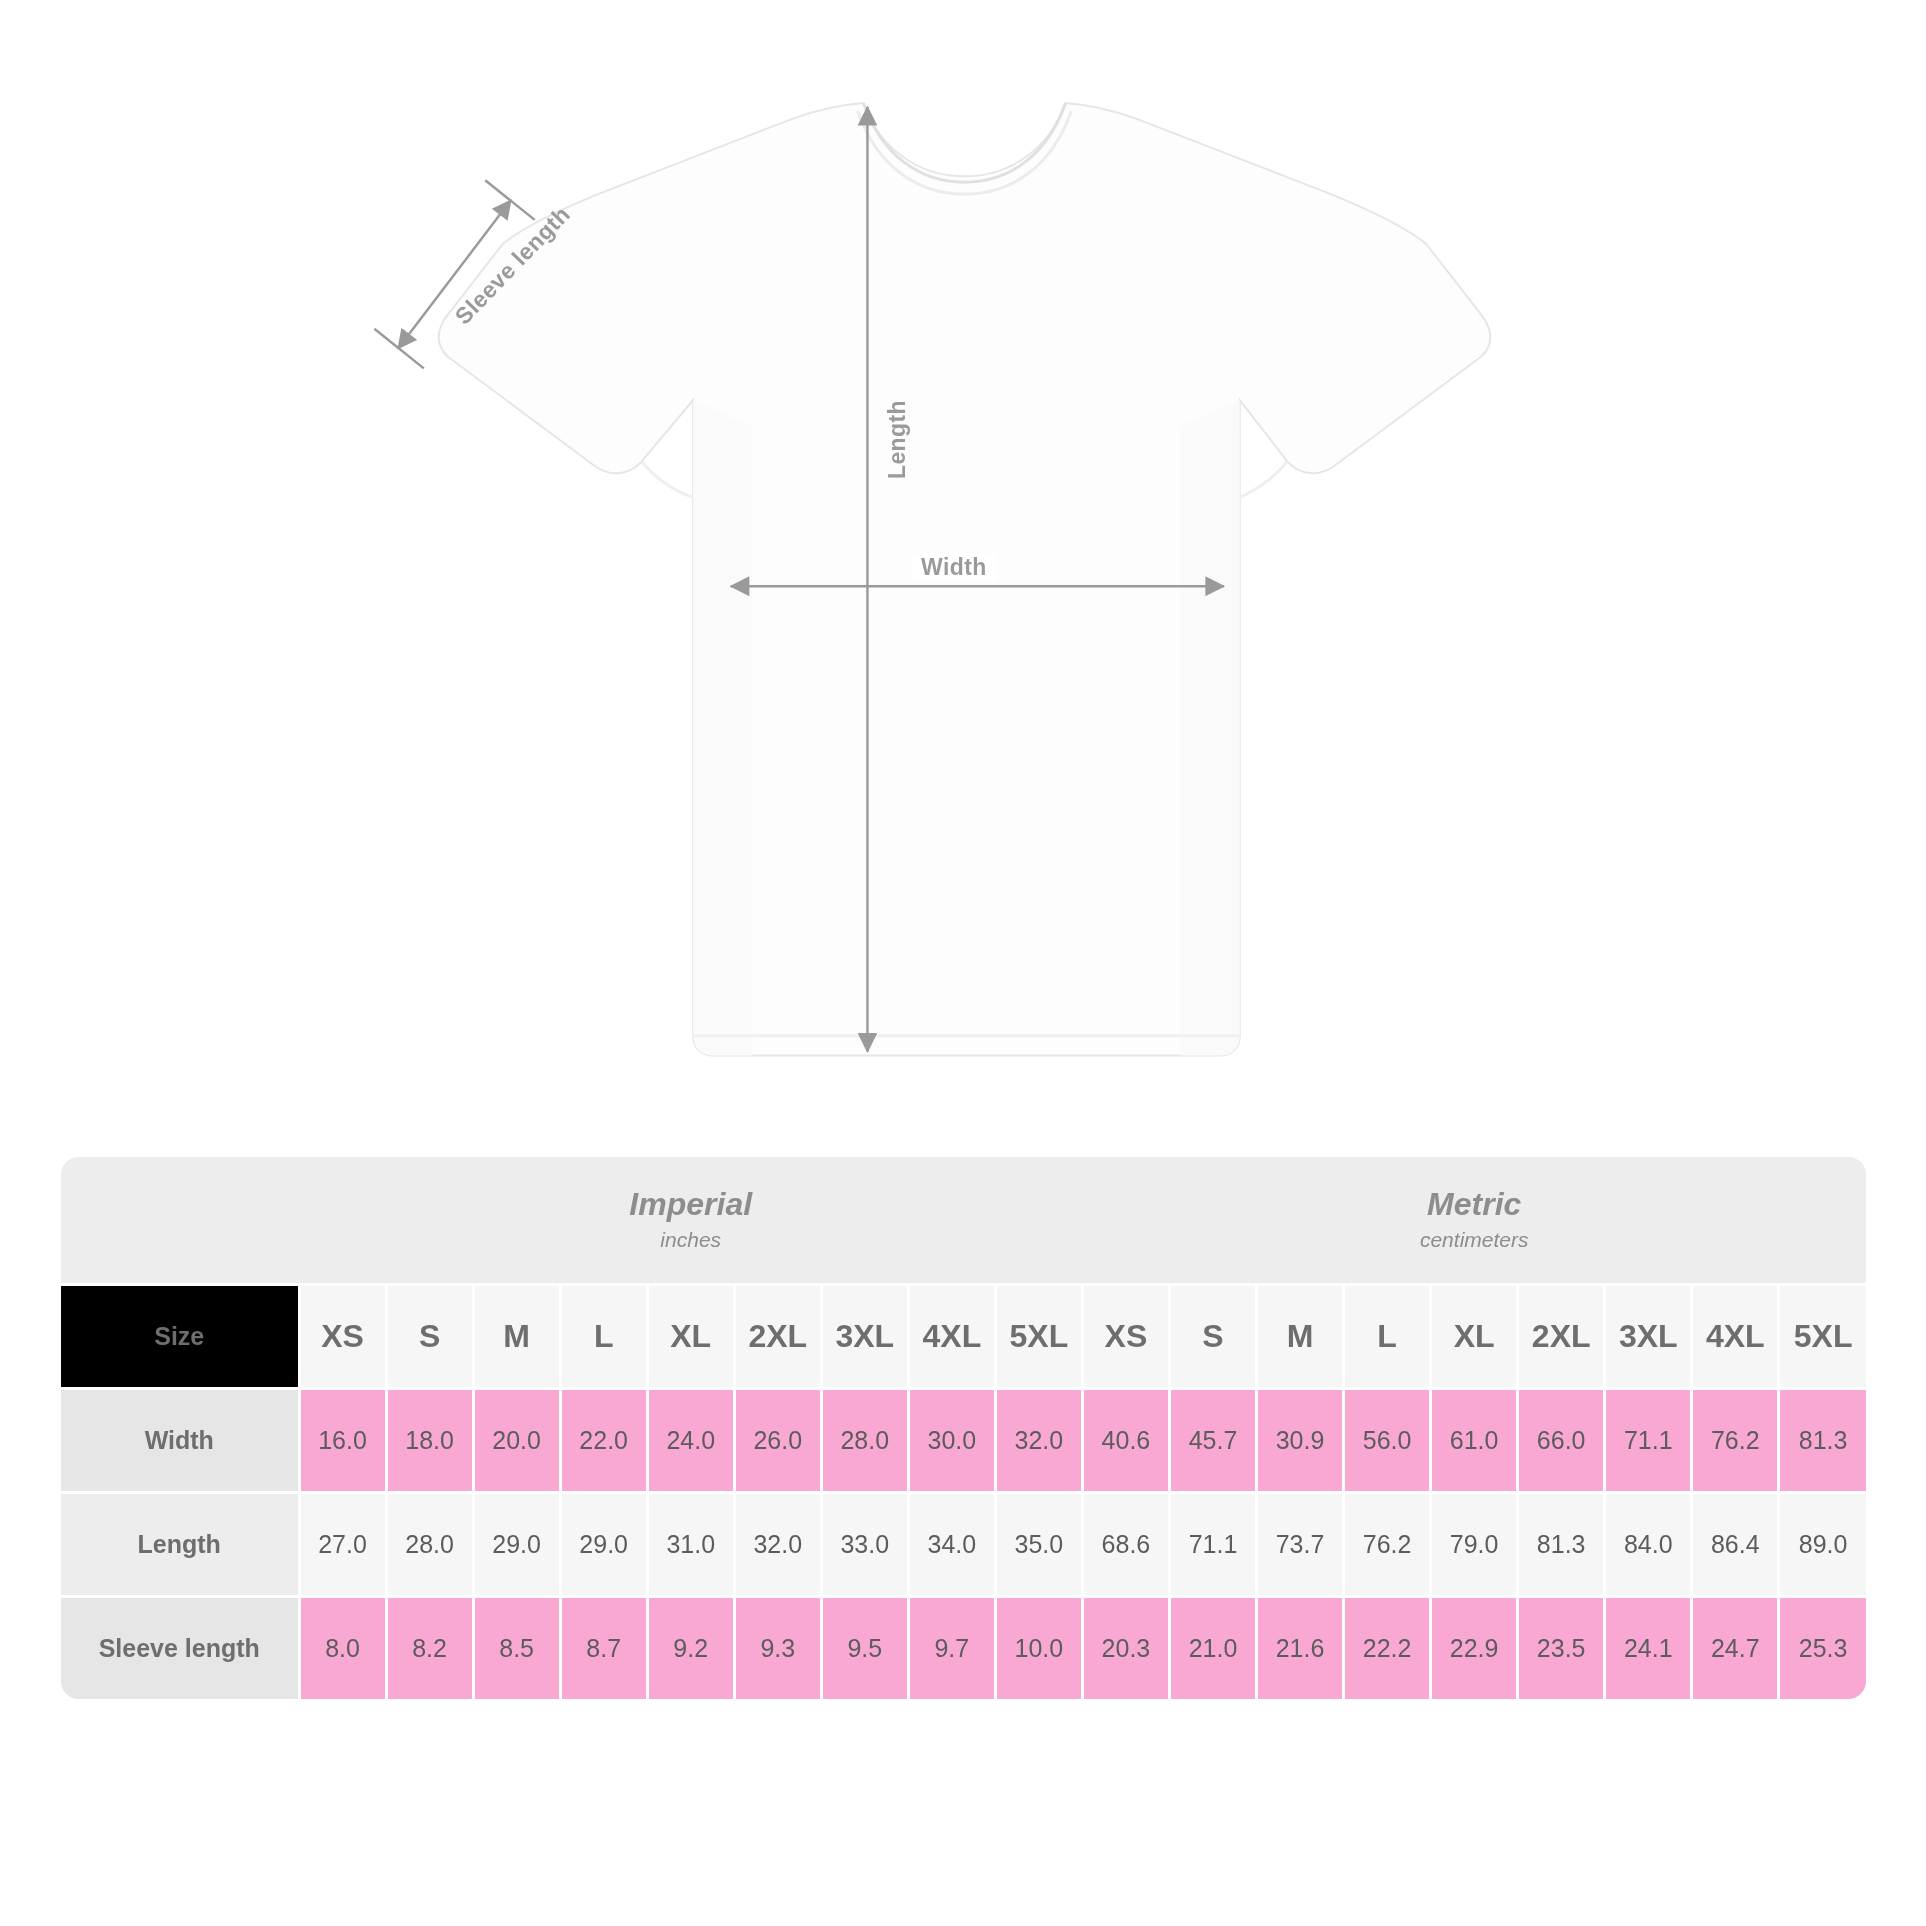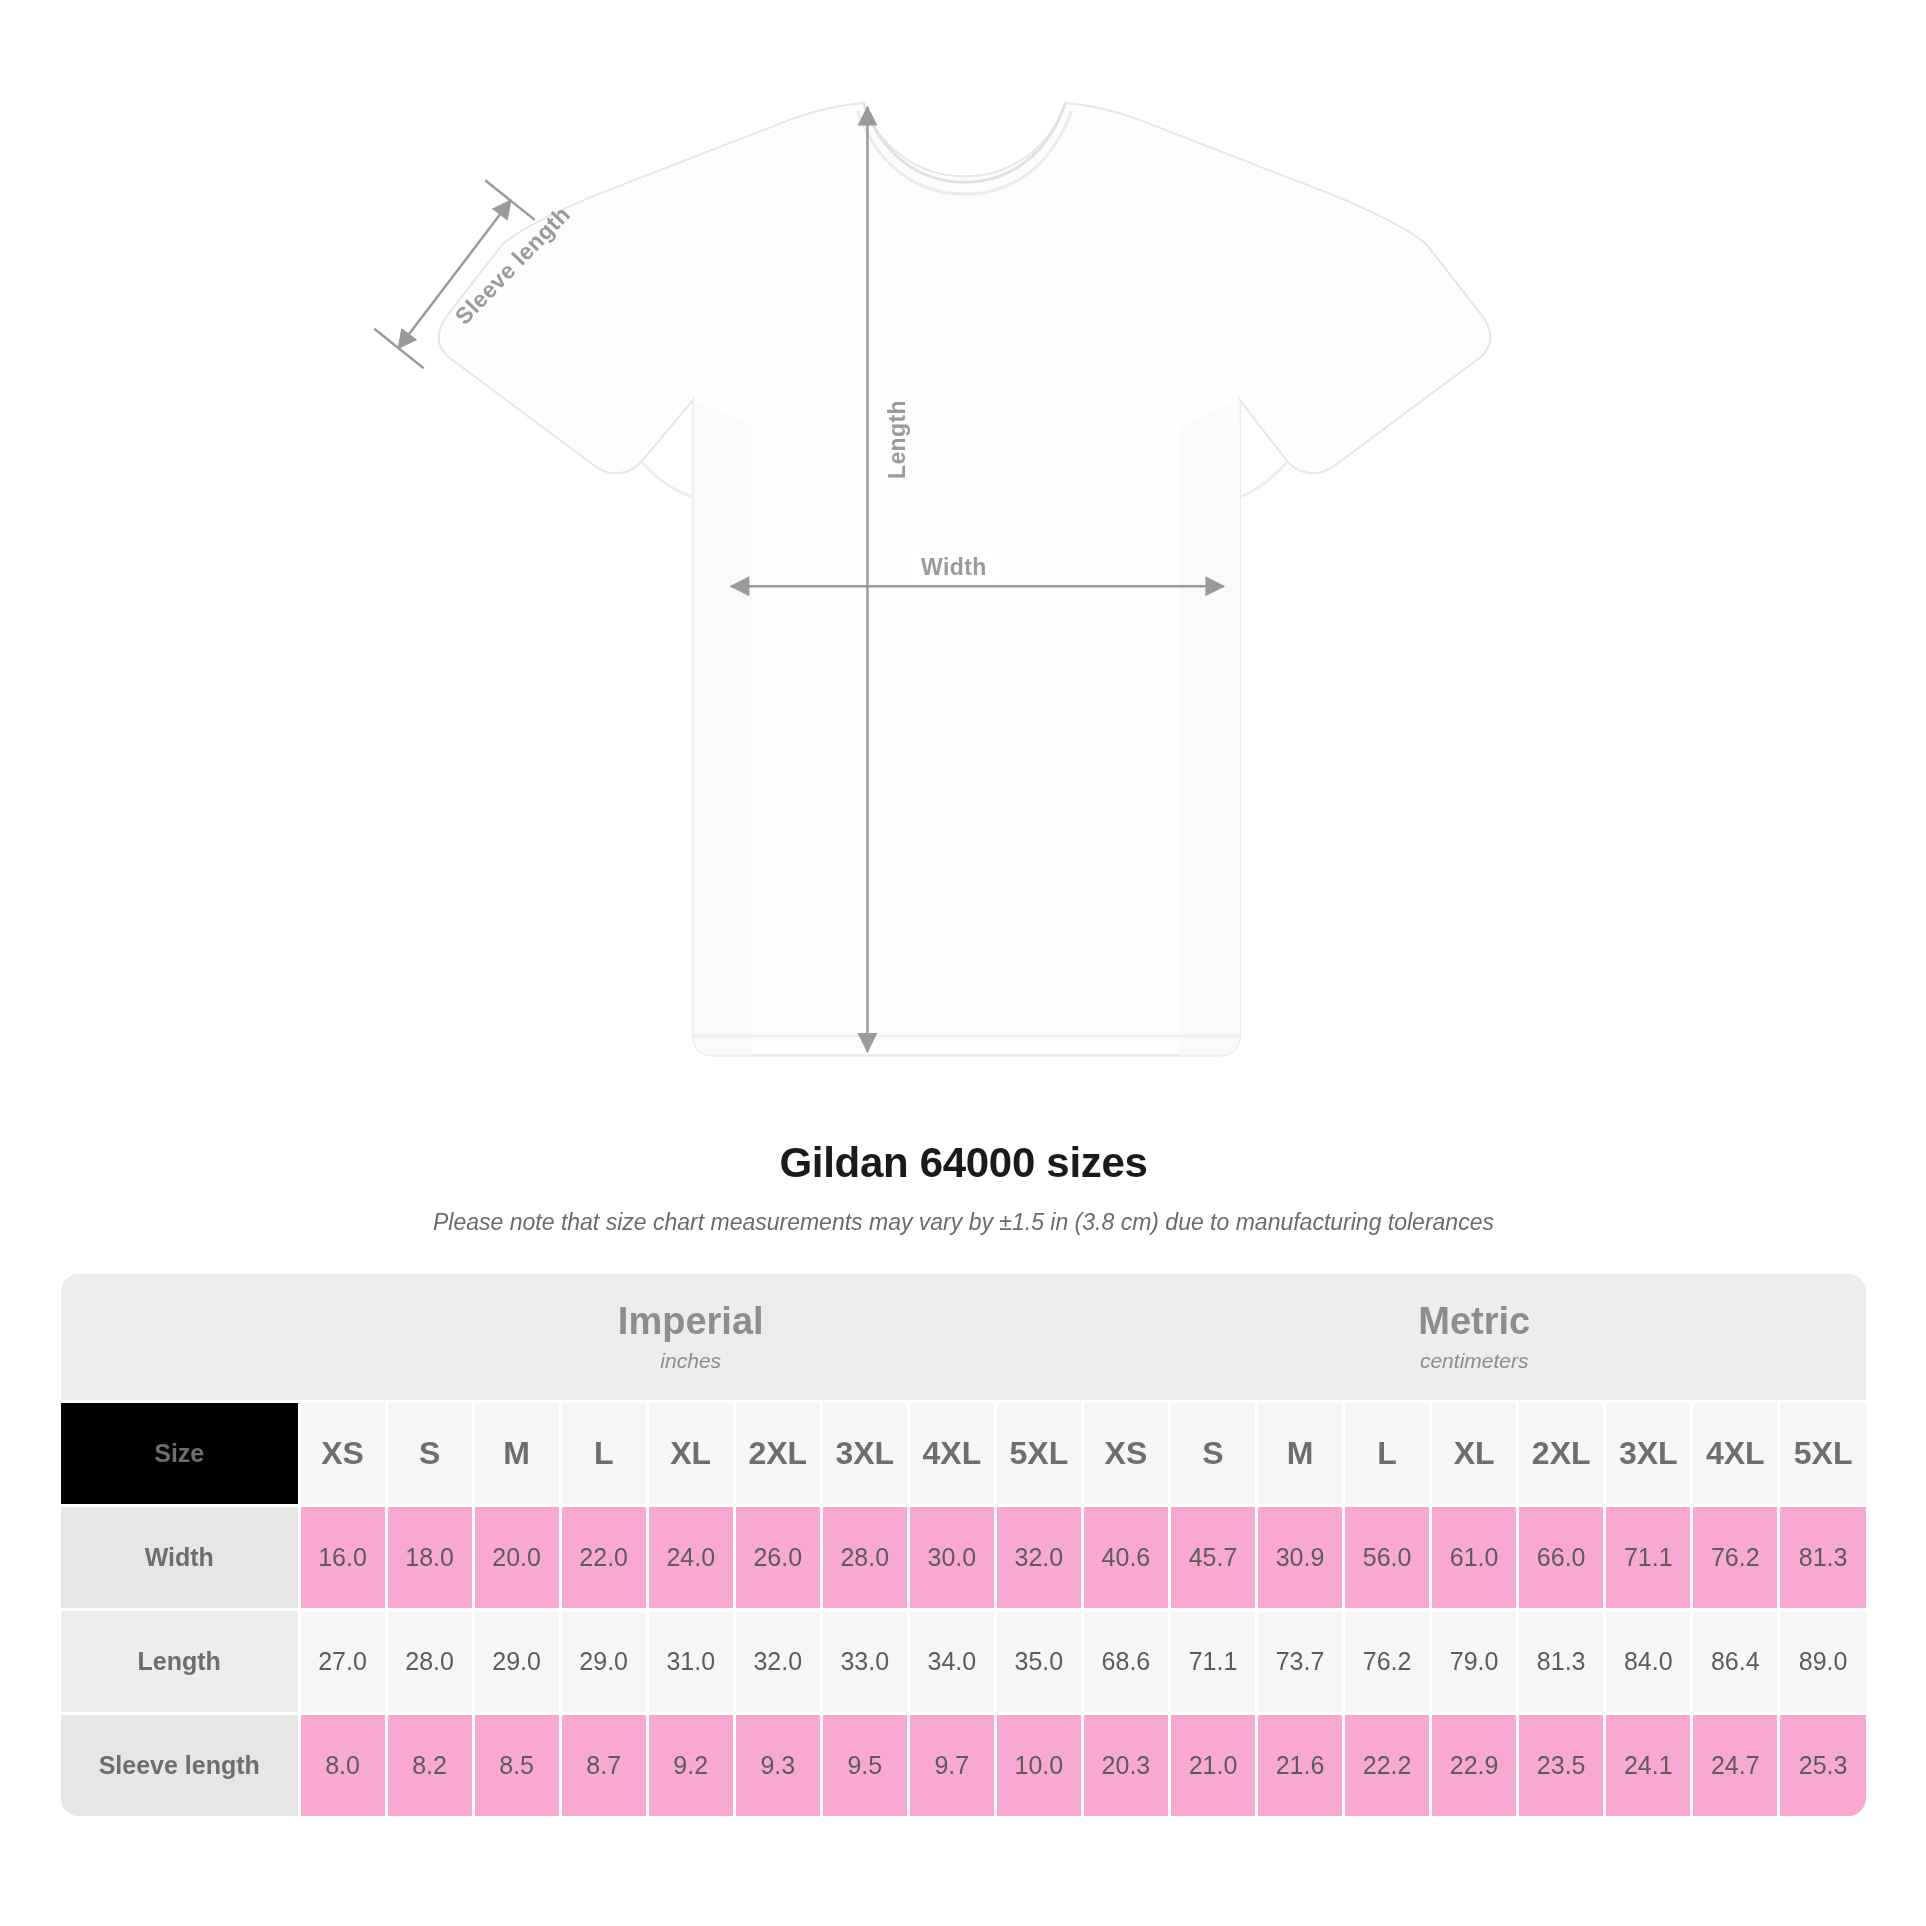--- a/index.html
+++ b/index.html
@@ -92,22 +92,23 @@
   table.size-table th {
     border: none;
     text-align: center;
     vertical-align: middle;
   }
   .unit-head {
     height: 127px;
     background: #ededed;
   }
   .unit-name {
-    font-size: 38px;
-    font-weight: bold;
+    font-size: 32px;
+    font-weight: bold;
+    font-style: italic;
     color: #8d8d8d;
     line-height: 1.1;
   }
   .unit-sub {
     font-size: 21px;
     font-style: italic;
     color: #8d8d8d;
     margin-top: 6px;
   }
   .row-size td {
@@ -214,24 +215,20 @@
       <line x1="516" y1="202" x2="402" y2="352" stroke="#9a9a9a" stroke-width="2.5" marker-start="url(#arrowStart)" marker-end="url(#arrowEnd)"></line>
       <line x1="490" y1="182" x2="540" y2="222" stroke="#9a9a9a" stroke-width="2.5"></line>
       <line x1="378" y1="332" x2="428" y2="372" stroke="#9a9a9a" stroke-width="2.5"></line>
     </svg>
 
     <div class="dim-label sleeve">Sleeve length</div>
     <div class="dim-label length">Length</div>
     <div class="dim-label width">Width</div>
   </div>
 
-  <div class="title-block">
-    <div class="chart-title">Gildan 64000 sizes</div>
-    <div class="chart-note">Please note that size chart measurements may vary by ±1.5 in (3.8 cm) due to manufacturing tolerances</div>
-  </div>
 
   <div class="table-wrap">
     <table class="size-table">
       <colgroup>
         <col style="width:238px">
         <col span="18">
       </colgroup>
       <tbody>
         <tr class="unit-head">
           <td></td>

